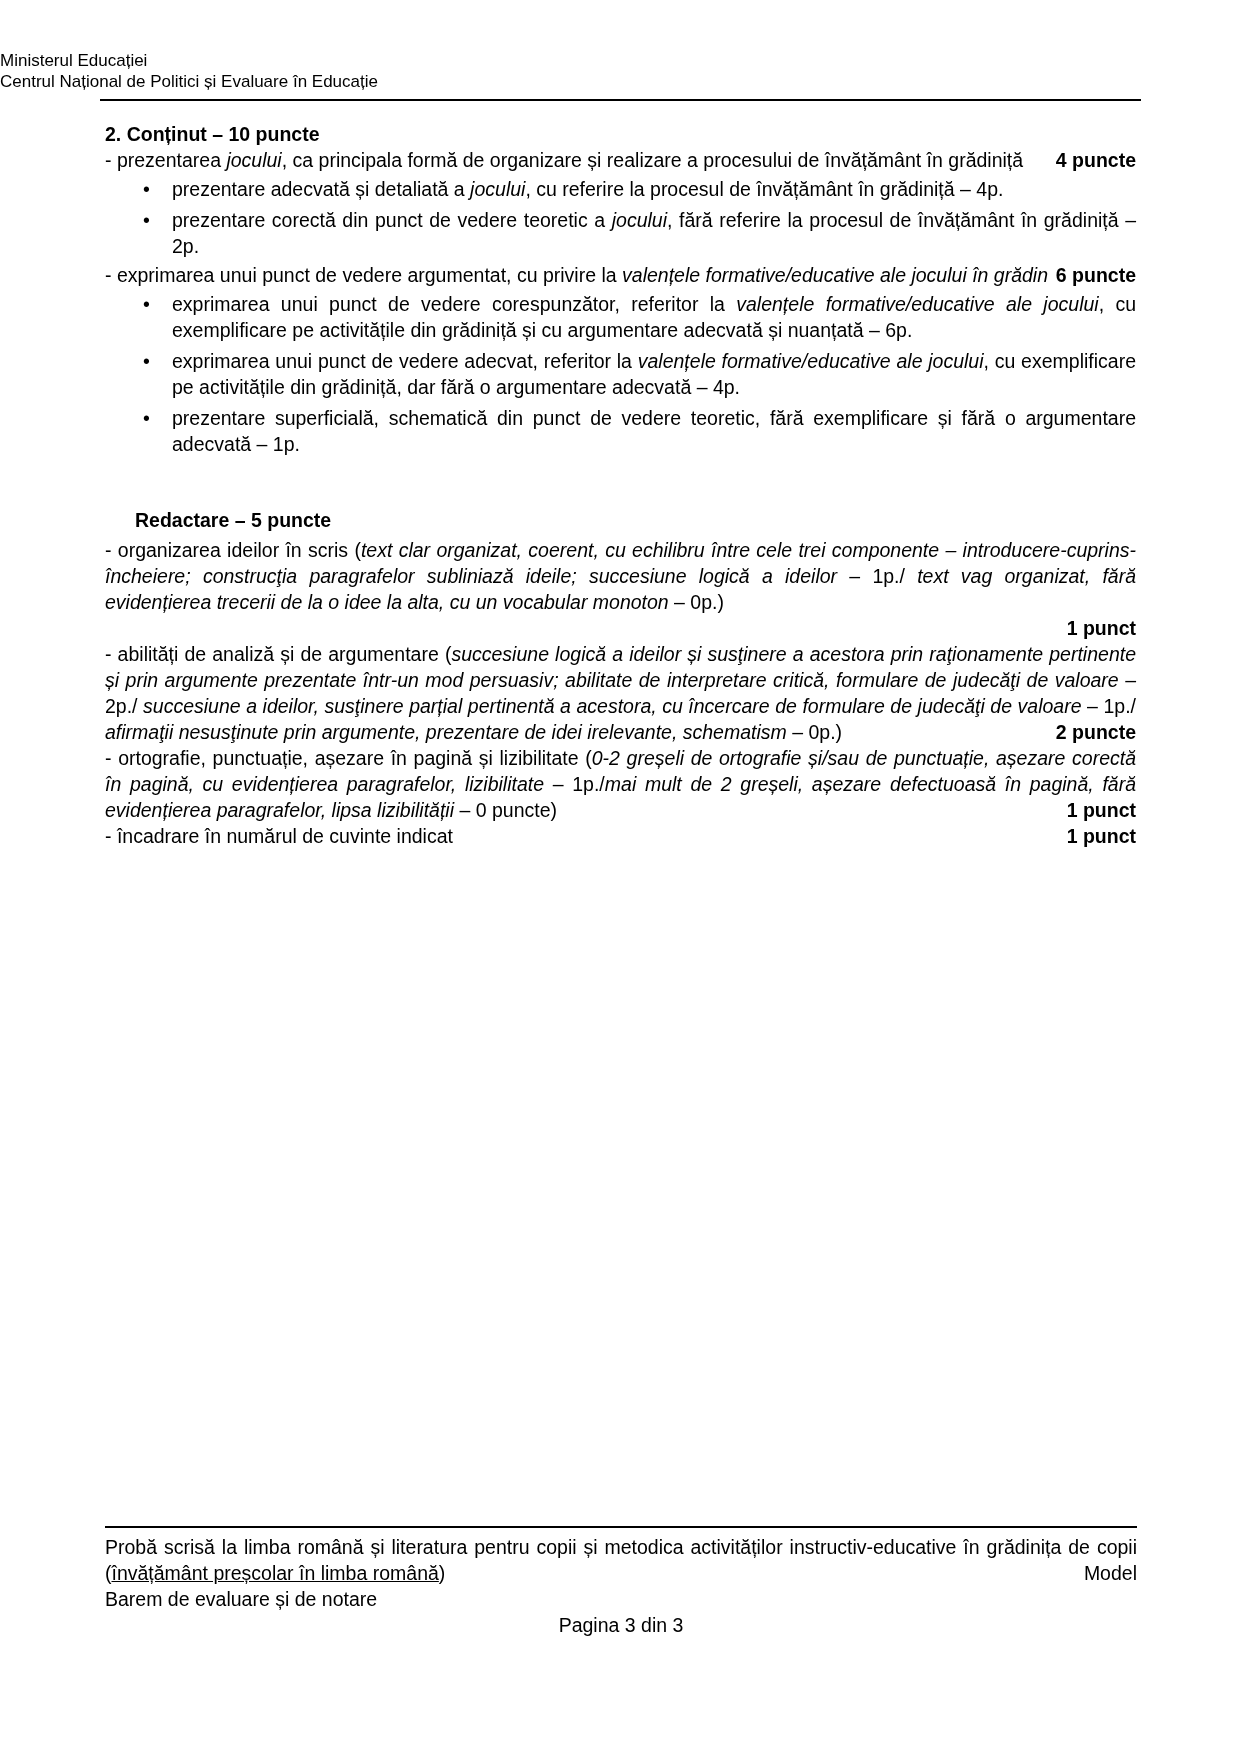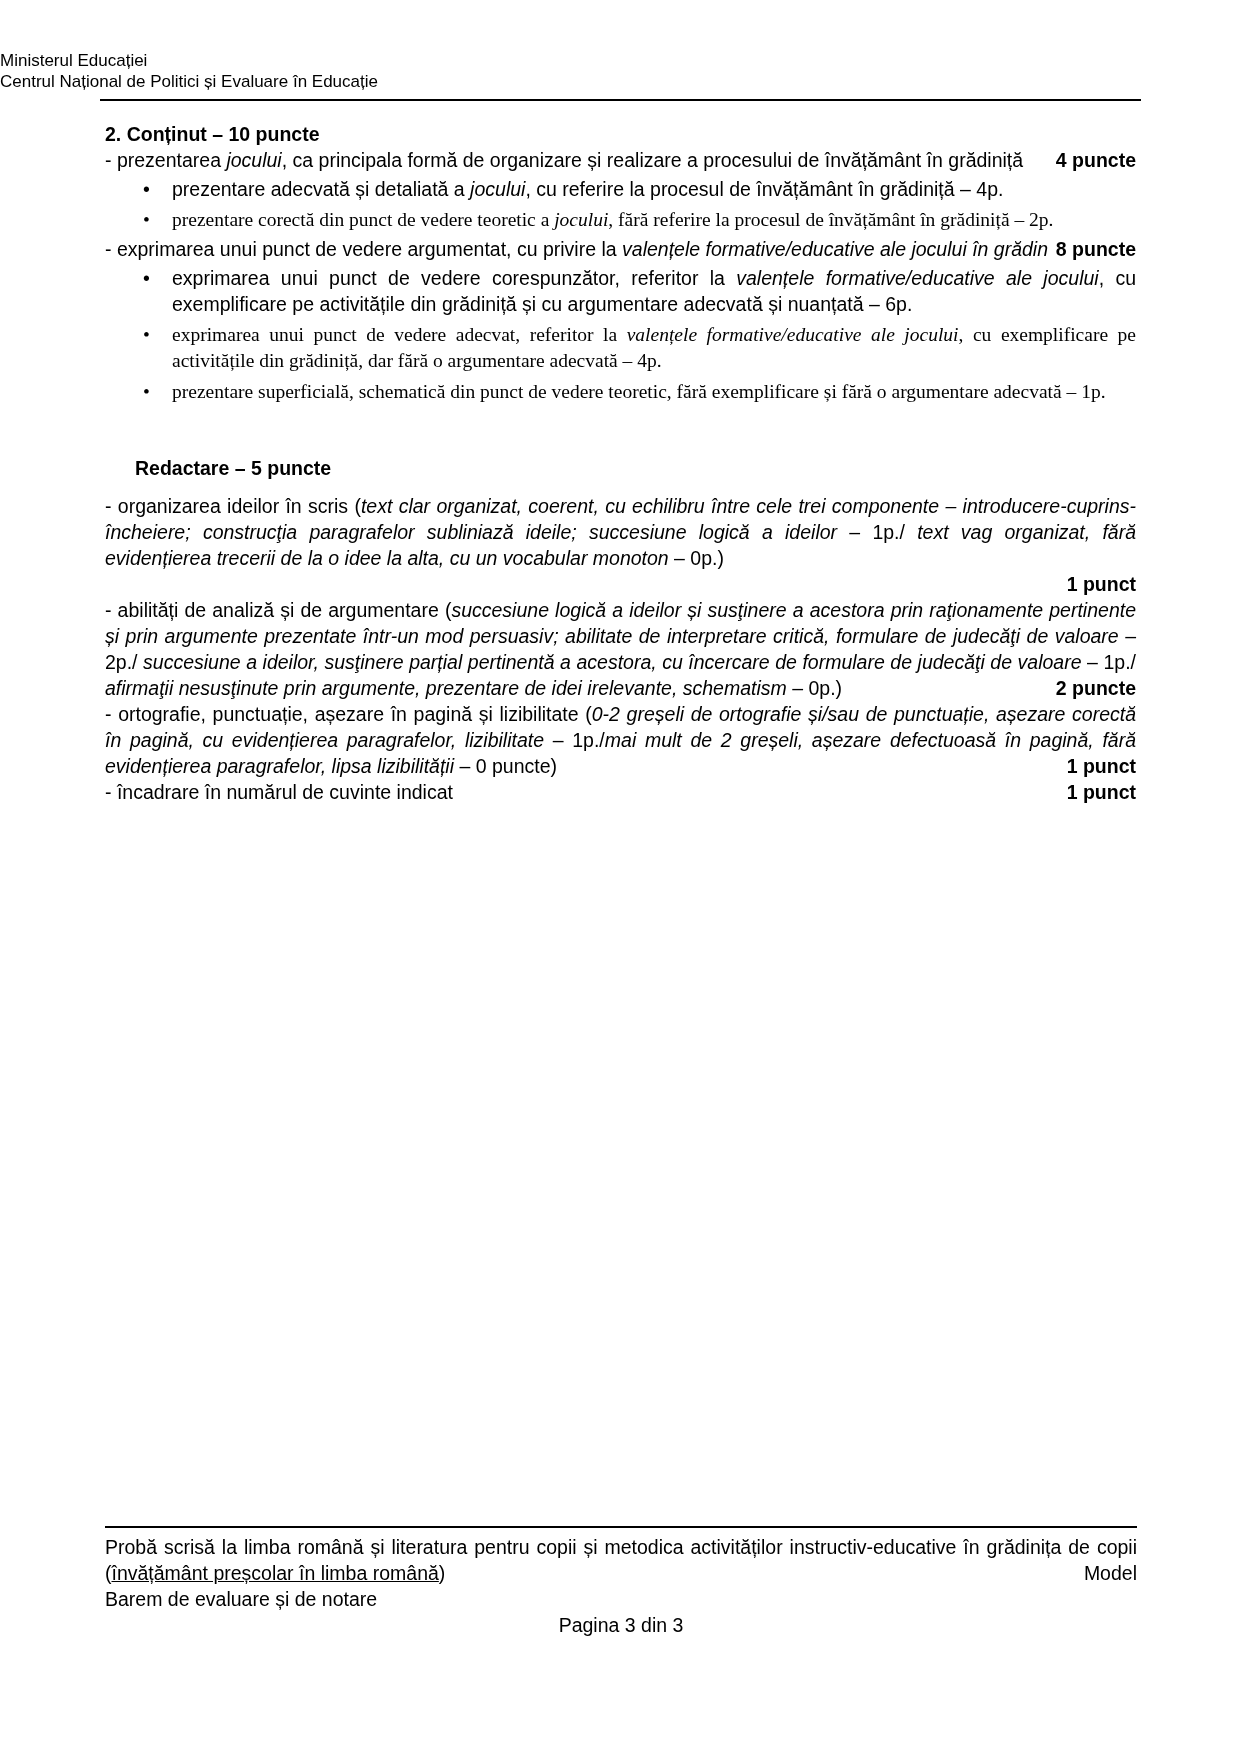--- a/index.html
+++ b/index.html
@@ -46,29 +46,29 @@
   }
   ul.bullets {
     list-style:none;
     margin:3px 0 3px 0;
     padding-left:67px;
   }
   ul.bullets li {
     position:relative;
     text-align:justify;
   }
-  ul.bullets li + li { margin-top:5px;font-family:Liberation Serif, serif; }
+  ul.bullets li + li { margin-top:5px; }
   ul.bullets li::before {
     content:"\2022";
     position:absolute;
     left:-29px; top:0;
   }
   .redactare-title {
     font-weight:bold;
-    margin:50px 0 12px 30px;
+    margin:50px 0 4px 30px;
   }
   .i { font-style:italic; }
   .u { text-decoration:underline; }
   .footer {
     position:absolute;
     left:105px; right:104px;
     top:1526px;
   }
   .footer-main { position:relative; text-align:justify; }
   .footer-model {
@@ -98,21 +98,21 @@
       <span class="score">4 puncte</span>
     </p>
 
     <ul class="bullets">
       <li><span><span>prezentare adecvată și detaliată a </span><span class="i">jocului</span><span>, cu referire la procesul de învățământ în grădiniță – 4p.</span></span></li>
       <li><span><span>prezentare corectă din punct de vedere teoretic a </span><span class="i">jocului</span><span>, fără referire la procesul de învățământ în grădiniță – 2p.</span></span></li>
     </ul>
 
     <p class="para">
       <span><span>- exprimarea unui punct de vedere argumentat, cu privire la </span><span class="i">valențele formative/educative ale jocului în grădiniță</span></span>
-      <span class="score">8 puncte</span>
+      <span class="score">6 puncte</span>
     </p>
 
     <ul class="bullets">
       <li><span><span>exprimarea unui punct de vedere corespunzător, referitor la </span><span class="i">valențele formative/educative ale jocului</span><span>, cu exemplificare pe activitățile din grădiniță și cu argumentare adecvată și nuanțată – 6p.</span></span></li>
       <li><span><span>exprimarea unui punct de vedere adecvat, referitor la </span><span class="i">valențele formative/educative ale jocului</span><span>, cu exemplificare pe activitățile din grădiniță, dar fără o argumentare adecvată – 4p.</span></span></li>
       <li><span><span>prezentare superficială, schematică din punct de vedere teoretic, fără exemplificare și fără o argumentare adecvată – 1p.</span></span></li>
     </ul>
 
     <p class="redactare-title">Redactare – 5 puncte</p>
 

